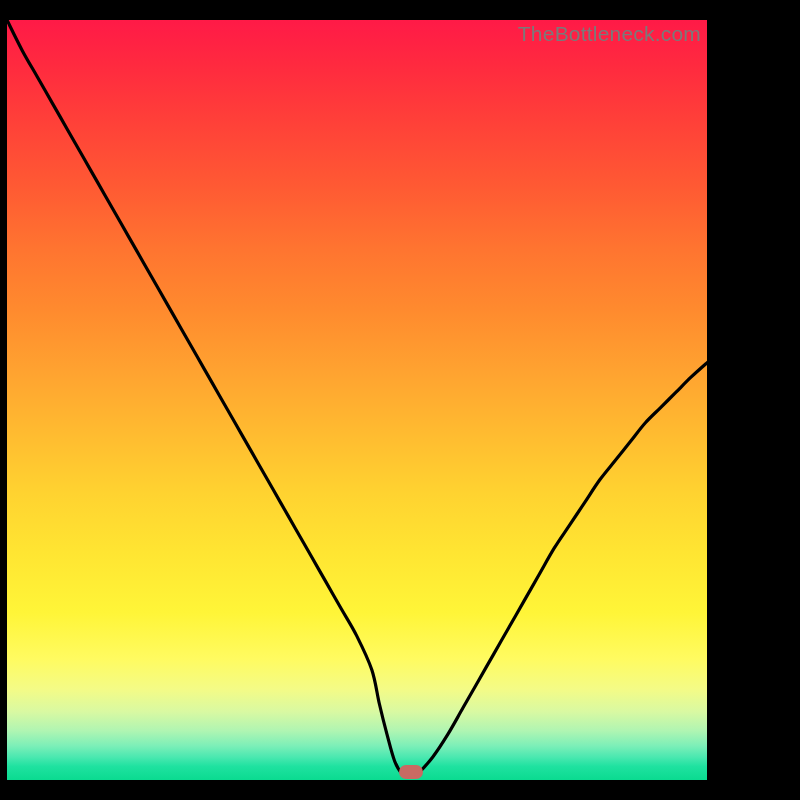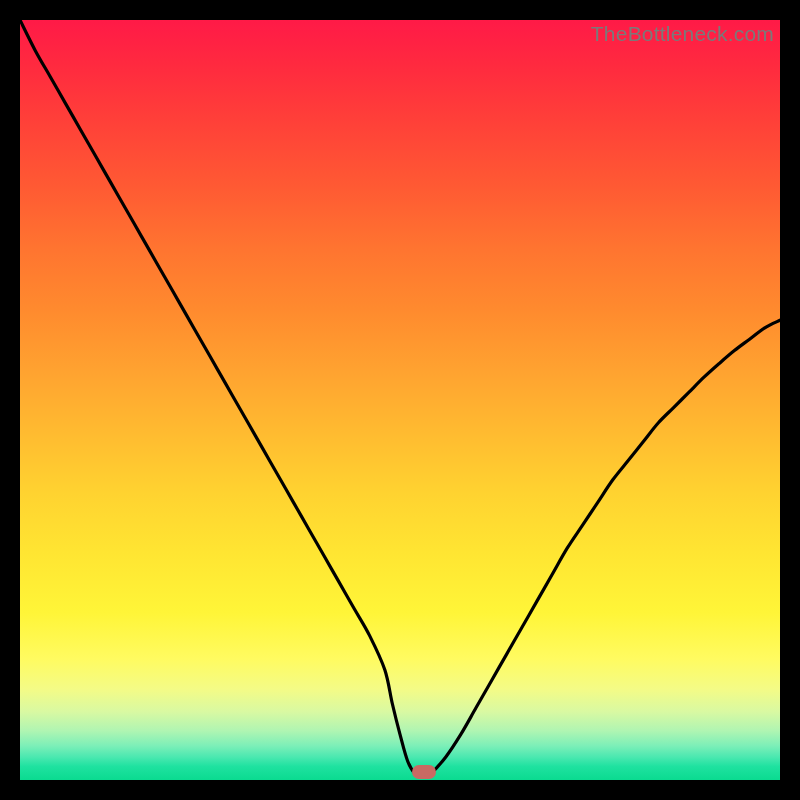--- a/index.html
+++ b/index.html
@@ -14,23 +14,23 @@
   .frame {
     position: absolute;
     left: 0;
     top: 0;
     width: 800px;
     height: 800px;
     background: #000;
   }
   .plot-area {
     position: absolute;
-    left: 20px;
+    left: 7px;
     top: 20px;
-    width: 760px;
+    width: 700px;
     height: 760px;
     overflow: hidden;
     text-align: right;
   }
   .gradient {
     position: absolute;
     left: 0;
     top: 0;
     width: 760px;
     height: 760px;

